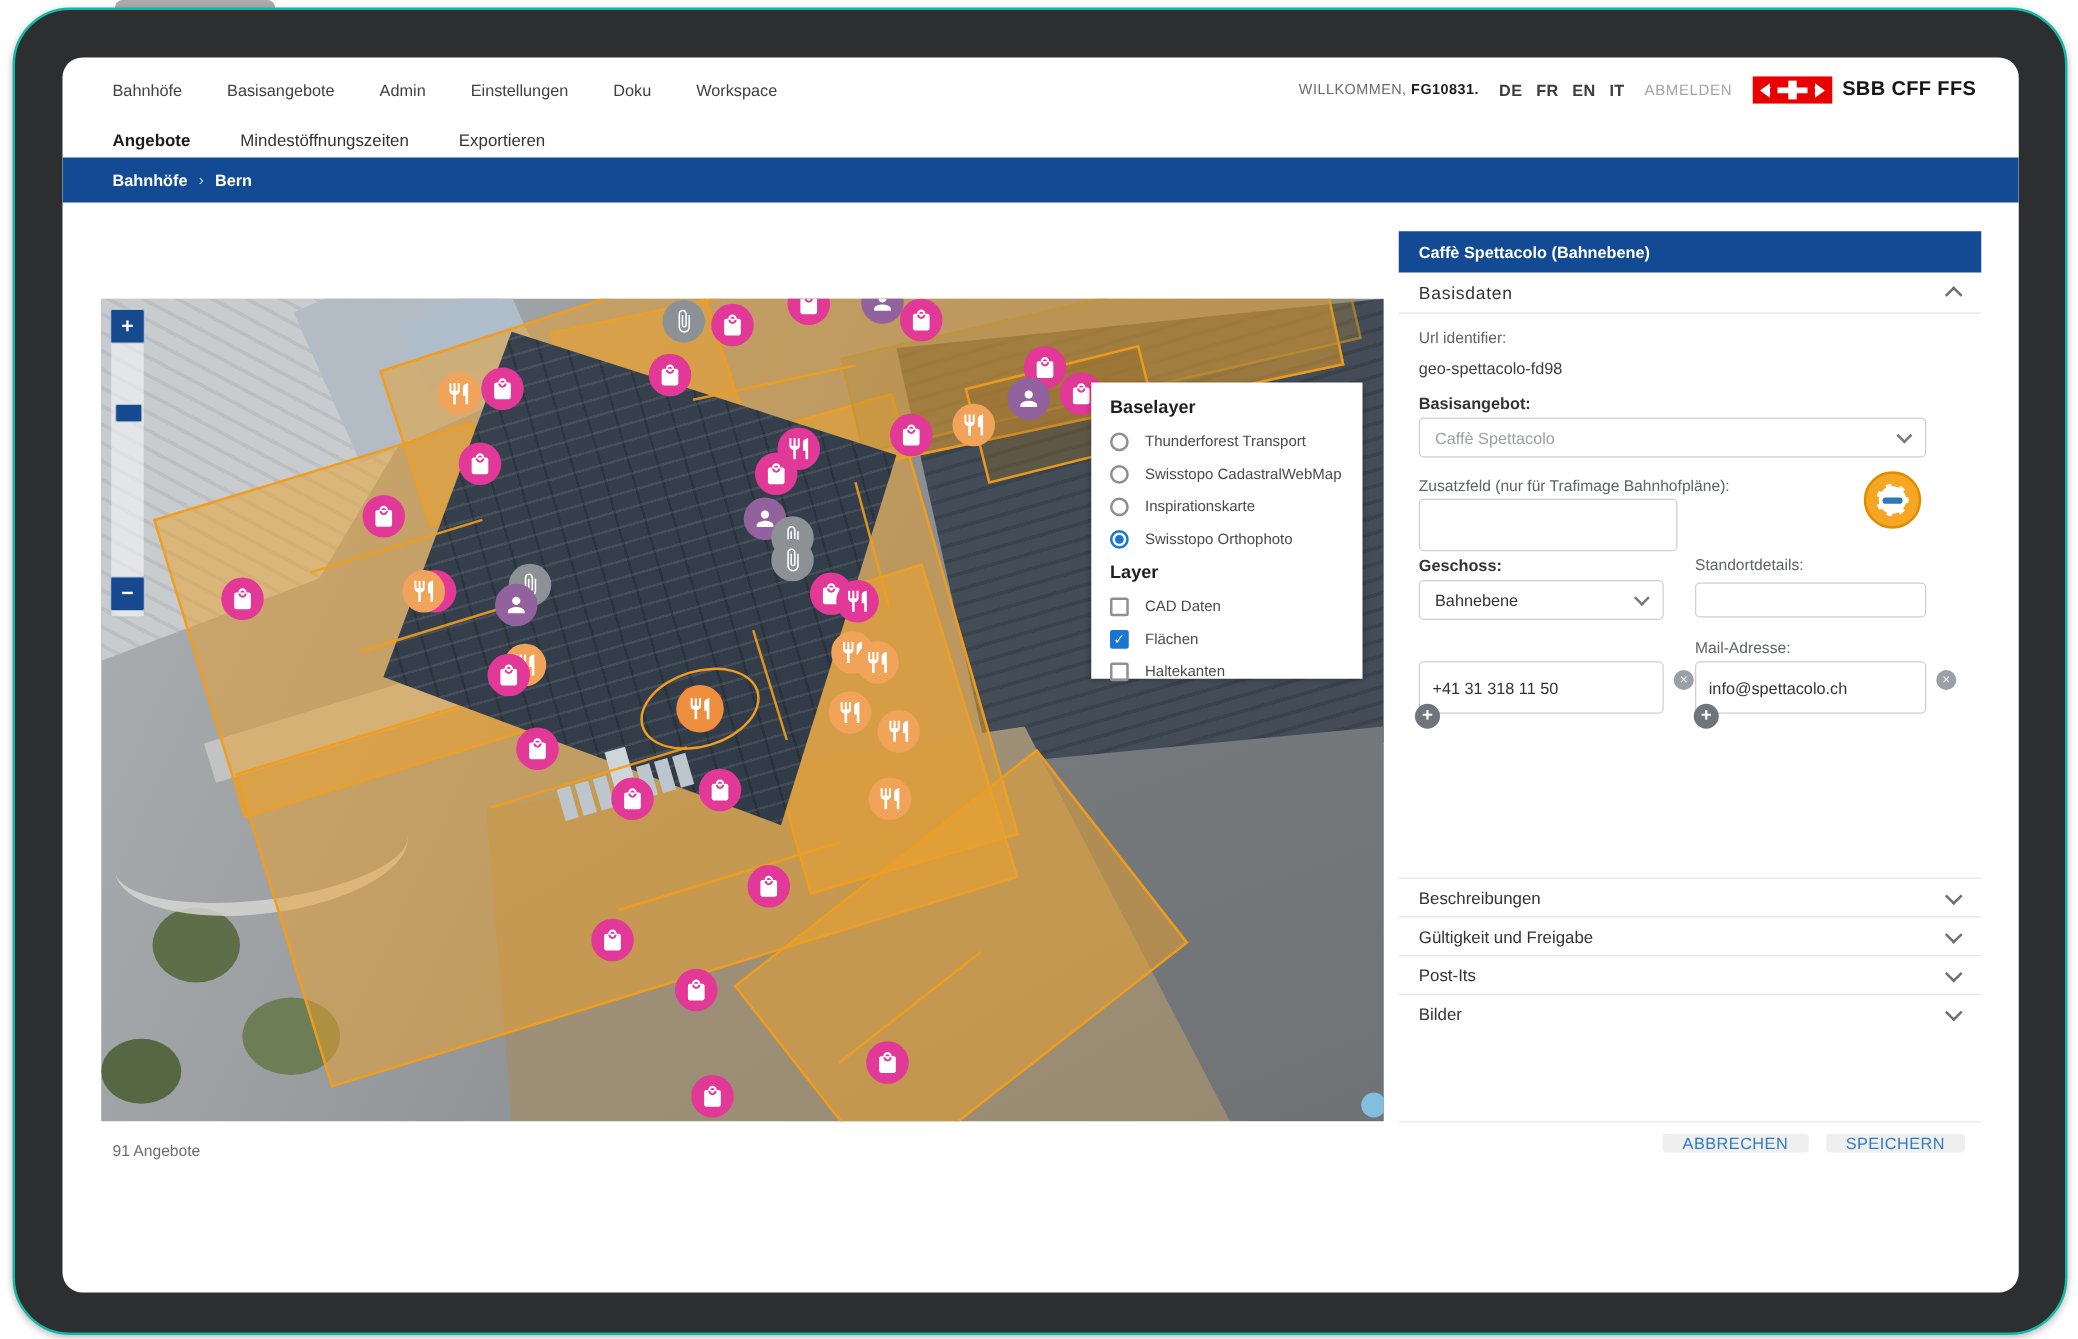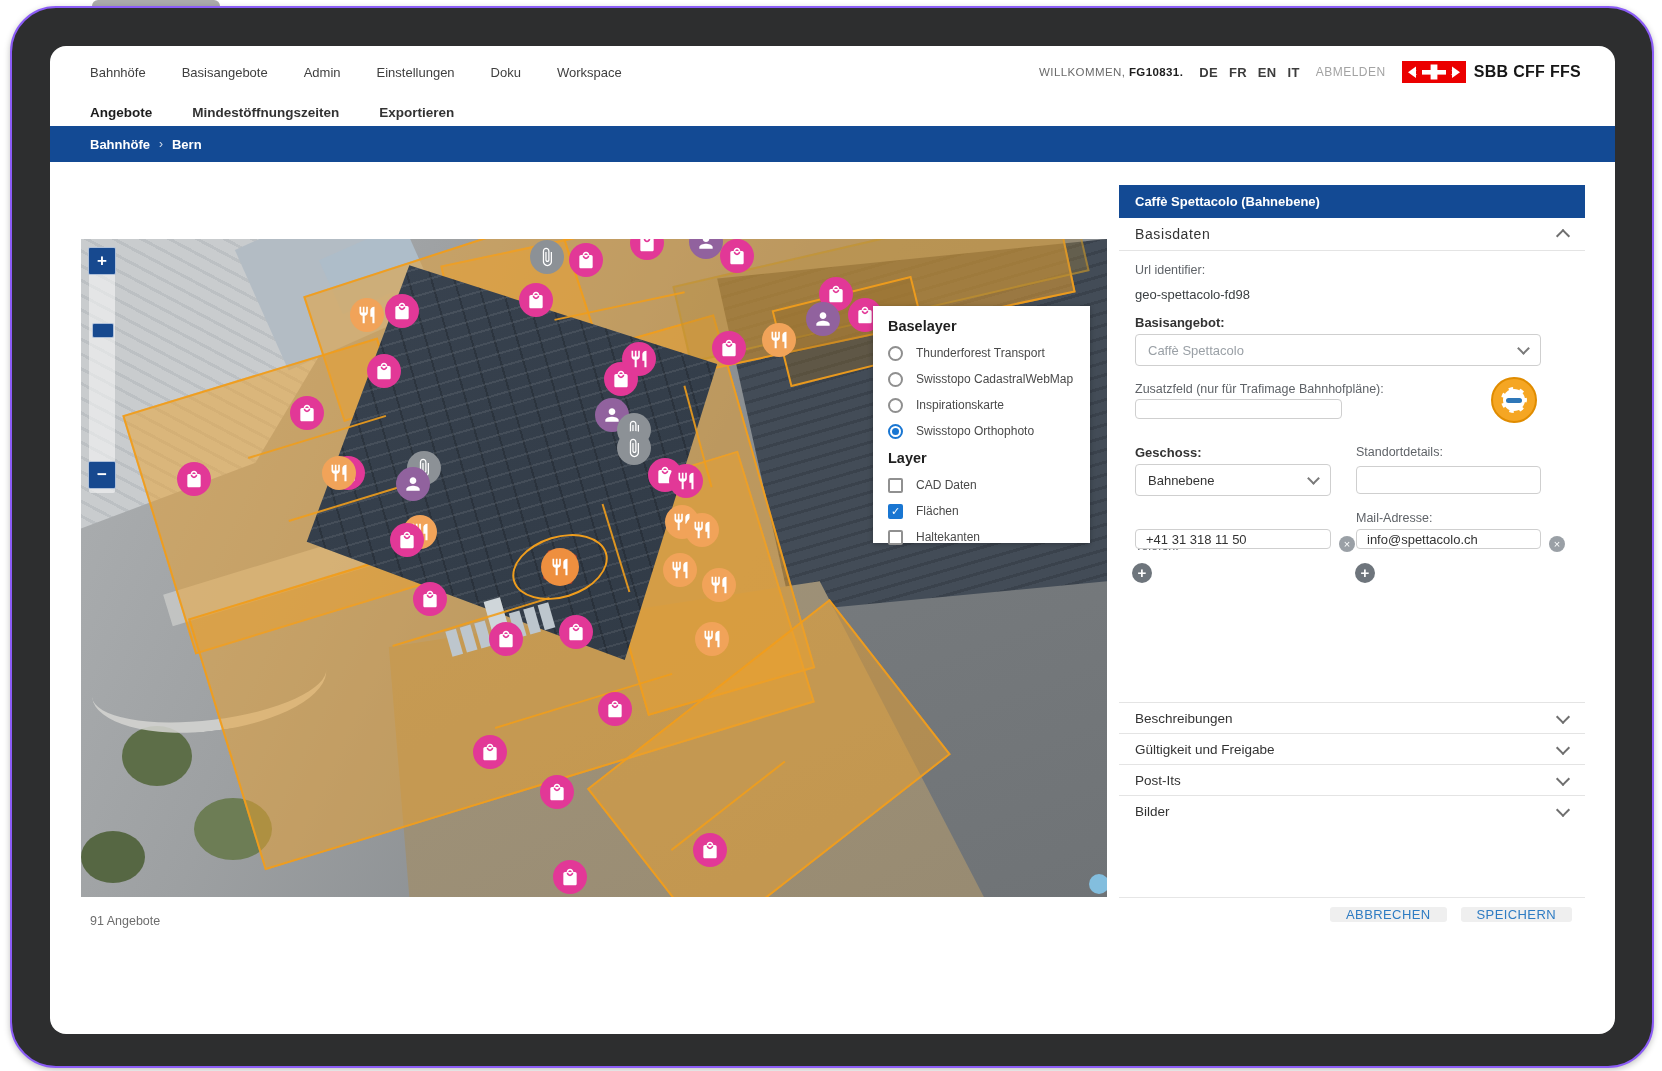--- a/index.html
+++ b/index.html
@@ -1,37 +1,37 @@
 <!DOCTYPE html>
 <html><head>
 <meta charset="utf-8">
 <style>
   html,body{margin:0;padding:0;background:#ffffff;}
   body{width:1662px;height:1071px;position:relative;font-family:"Liberation Sans",sans-serif;overflow:hidden;}
 
   
   .clip-tab{position:absolute;left:92px;top:0;width:128px;height:12px;background:#ababab;border-radius:6px 6px 0 0;}
-  .frame{position:absolute;left:10px;top:6px;width:1640px;height:1058px;background:#2d2e2f;border:2px solid #8b5cf6;border-radius:46px;box-shadow:0 2px 6px rgba(0,0,0,.25);}
+  .frame{position:absolute;left:10px;top:6px;width:1640px;height:1058px;background:#2d2e2f;border:2px solid #14b8a6;border-radius:46px;box-shadow:0 2px 6px rgba(0,0,0,.25);}
   .screen{position:absolute;left:38px;top:38px;width:1565px;height:988px;background:#ffffff;border-radius:16px;overflow:hidden;}
 
   
   .topnav{position:absolute;left:0;top:0;right:0;height:52px;display:flex;align-items:center;padding-left:40px;box-sizing:border-box;}
   .nav-items{display:flex;gap:36px;}
   .nav-item{font-size:13px;color:#3f3f3f;cursor:pointer;}
   .top-right{position:absolute;right:34px;top:0;height:52px;display:flex;align-items:center;gap:16px;}
   .welcome{font-size:11.5px;color:#6b6b6b;letter-spacing:.4px;}
   .welcome b{color:#1d1d1d;}
   .langs{display:flex;gap:11px;align-items:center;}
   .lang{font-size:13px;color:#3c3c3c;font-weight:600;letter-spacing:.3px;cursor:pointer;}
   .logout{font-size:12px;color:#a3a3a3;letter-spacing:.5px;cursor:pointer;}
   .sbb{display:flex;align-items:center;gap:8px;}
   .sbb-brand{font-size:16px;font-weight:700;color:#161616;letter-spacing:.3px;}
 
   .subnav{position:absolute;left:0;top:52px;right:0;height:28px;display:flex;align-items:center;gap:40px;padding-left:40px;box-sizing:border-box;}
-  .subnav-item{font-size:13.5px;color:#333;cursor:pointer;font-weight:bold;}
+  .subnav-item{font-size:13.5px;color:#333;cursor:pointer;}
   .subnav-item.active{font-weight:700;color:#1c1c1c;}
 
   .bluebar{position:absolute;left:0;top:80px;right:0;height:36px;background:#134a94;display:flex;align-items:center;padding-left:40px;box-sizing:border-box;}
   .crumb{font-size:13px;font-weight:700;color:#fff;cursor:pointer;}
   .crumb-sep{color:rgba(255,255,255,.8);margin:0 9px;font-size:12px;}
 
   
   .toolbar{position:absolute;left:31px;top:139px;width:1026px;height:42px;border:1px solid #ececec;box-sizing:border-box;background:#fff;}
   .list-tab{position:absolute;left:0;top:0;bottom:0;width:78px;display:flex;align-items:center;justify-content:center;font-size:13.5px;color:#2f2f2f;border-right:1px solid #ececec;cursor:pointer;}
   .reset-btn{position:absolute;right:7px;top:6px;height:28px;padding:0 13px;background:#f1f1f1;border:none;border-radius:3px;color:#2e7cc3;font-size:12.5px;letter-spacing:.5px;font-family:"Liberation Sans",sans-serif;cursor:pointer;}
@@ -86,21 +86,21 @@
   
   .sidebar{position:absolute;left:1069px;top:139px;width:466px;height:758px;background:#fff;}
   .sb-header{position:absolute;left:0;top:0;width:466px;height:33px;background:#134a94;color:#fff;font-size:13px;font-weight:700;display:flex;align-items:center;padding-left:16px;box-sizing:border-box;}
   .sb-section{position:absolute;left:0;top:33px;width:466px;height:33px;border-bottom:1px solid #e4e4e4;display:flex;align-items:center;justify-content:space-between;padding:0 17px 0 16px;box-sizing:border-box;cursor:pointer;}
   .sb-section-label{font-size:14px;color:#333;letter-spacing:.6px;}
   .chev{width:8px;height:8px;border-right:2px solid #6f6f6f;border-bottom:2px solid #6f6f6f;transform:rotate(45deg);margin-top:-3px;}
   .chev.up{transform:rotate(225deg);margin-top:4px;}
   .sb-label{position:absolute;font-size:12.5px;color:#5f6368;}
   .sb-bold{position:absolute;font-size:13px;font-weight:700;color:#333;}
   .sb-value{position:absolute;font-size:13px;color:#3c4043;}
-  .sb-input{position:absolute;height:20px;border:1px solid #cfcfcf;border-radius:4px;padding:0 10px;font-size:13px;color:#333;box-sizing:border-box;font-family:"Liberation Sans",sans-serif;background:#fff;}
+  .sb-input{position:absolute;height:42px;border:1px solid #cfcfcf;border-radius:4px;padding:0 10px;font-size:13px;color:#333;box-sizing:border-box;font-family:"Liberation Sans",sans-serif;background:#fff;}
   .sb-select{position:absolute;height:32px;border:1px solid #cfcfcf;border-radius:4px;display:flex;align-items:center;justify-content:space-between;padding:0 12px;box-sizing:border-box;cursor:pointer;background:#fff;}
   .sb-select .val{font-size:13px;color:#333;}
   .sb-select .val.muted{color:#9aa0a6;}
   .sb-select .chev{border-color:#7a7a7a;width:7px;height:7px;}
   .clear-ic{position:absolute;width:16px;height:16px;border-radius:50%;background:#9aa0a6;color:#fff;font-size:11px;line-height:16px;text-align:center;cursor:pointer;}
   .plus-btn{position:absolute;width:20px;height:20px;border-radius:50%;background:#6e757c;color:#fff;font-size:15px;line-height:19px;text-align:center;font-weight:700;cursor:pointer;}
   .badge{position:absolute;left:372px;top:192px;width:46px;height:46px;border-radius:50%;background:#f5a623;border:2px solid #e08c00;box-sizing:border-box;display:flex;align-items:center;justify-content:center;}
   .badge::before{content:"";width:26px;height:26px;border-radius:50%;background:#fff;border:2px dashed #f5a623;box-sizing:border-box;}
   .badge::after{content:"";position:absolute;width:16px;height:5px;border-radius:3px;background:#2e77b8;}
   .accordions{position:absolute;left:0;top:517px;width:466px;}

